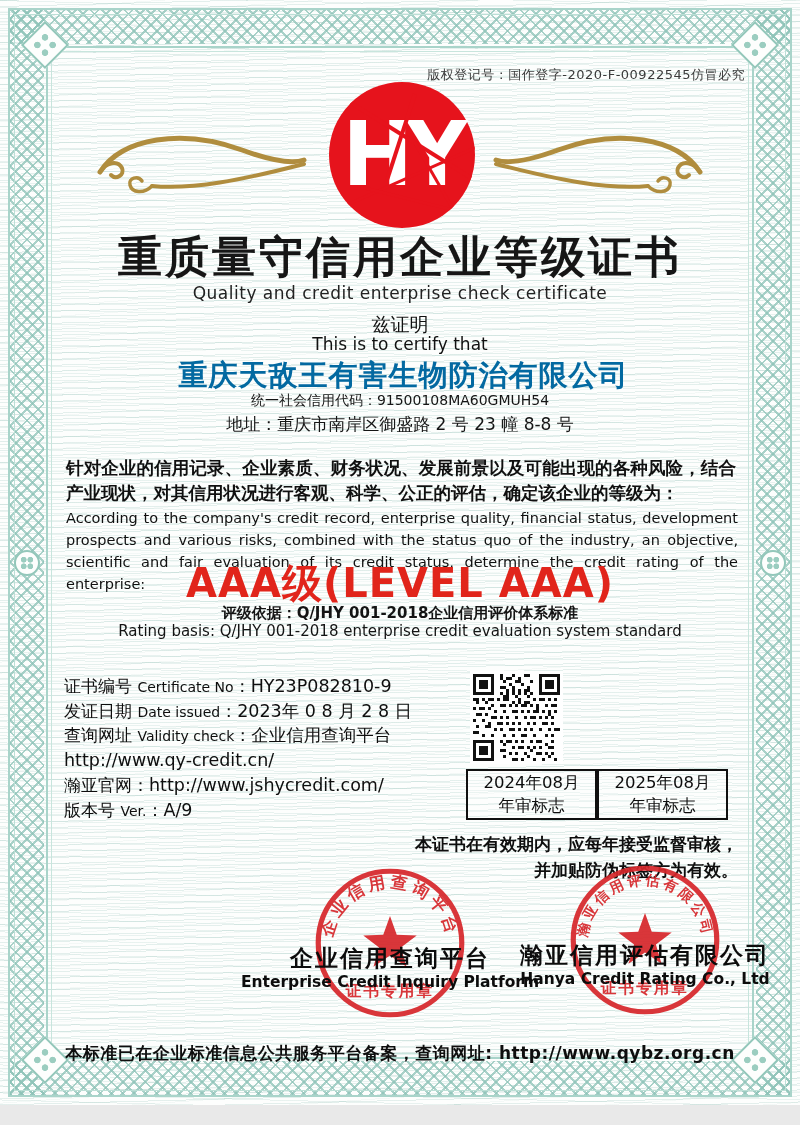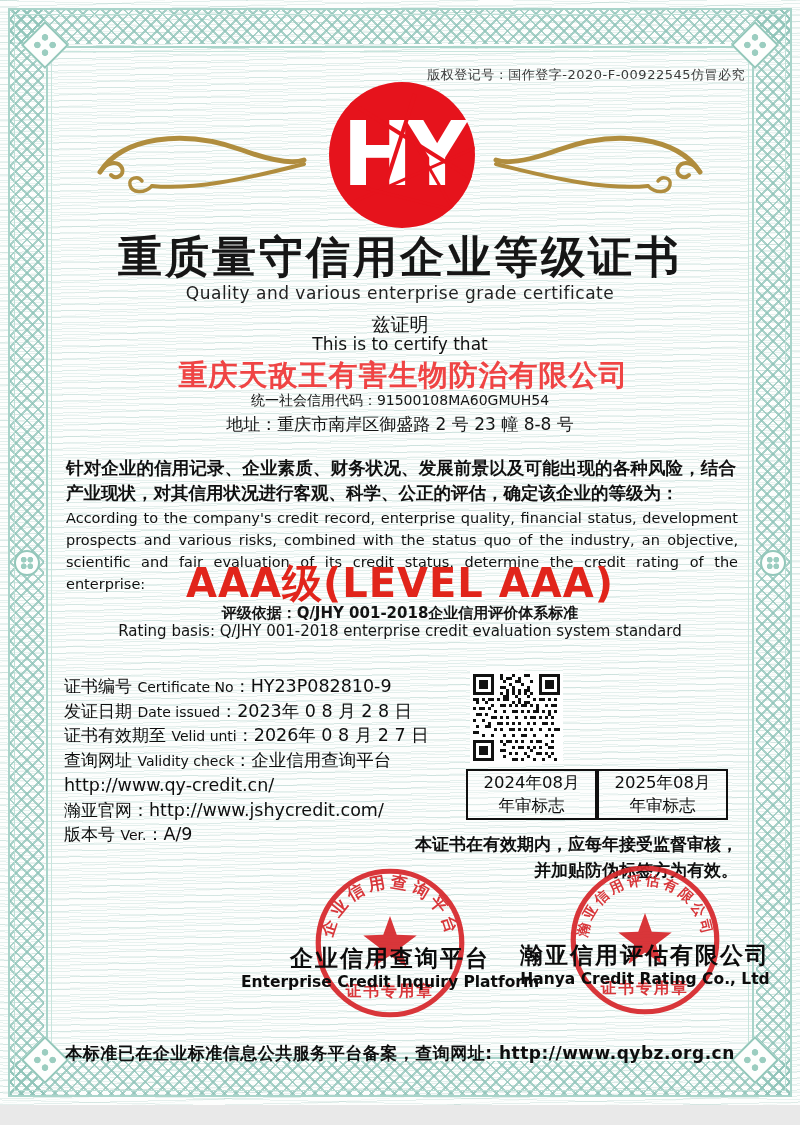--- a/index.html
+++ b/index.html
@@ -80,21 +80,21 @@
   .title {
     position:absolute; top:228px; width:100%; text-align:center;
     font-size:44px; font-weight:bold; color:#161616; letter-spacing:3px;
   }
   .subtitle {
     position:absolute; top:283px; width:100%; text-align:center;
     font-size:17px; color:#222; letter-spacing:.5px;
   }
   .certify-zh { position:absolute; top:312px; width:100%; text-align:center; font-size:19px; color:#111; }
   .certify-en { position:absolute; top:334px; width:100%; text-align:center; font-size:17px; color:#111; }
-  .company    { position:absolute; top:356px; width:100%; text-align:center; font-size:29px; font-weight:bold; color:#ef4444; letter-spacing:1px;padding-left:7px; }
+  .company    { position:absolute; top:356px; width:100%; text-align:center; font-size:29px; font-weight:bold; color:#0369a1; letter-spacing:1px;padding-left:7px; }
   .credit-code{ position:absolute; top:392px; width:100%; text-align:center; font-size:14px; color:#151515; }
   .address    { position:absolute; top:413px; width:100%; text-align:center; font-size:17px; color:#151515; }
 
   .para-zh {
     position:absolute; top:456px; left:66px; width:670px;
     font-size:17.5px; font-weight:600; color:#101010; line-height:1.45; text-align:justify;
   }
   .para-en {
     position:absolute; top:507px; left:66px; width:672px;
     font-size:14.5px; font-weight:500; color:#101010; line-height:1.52; text-align:justify;
@@ -191,21 +191,21 @@
     </div>
     <svg class="flourish fl-right" viewBox="0 0 215 80">
       <path d="M8 52 C30 18 90 8 150 30 C180 41 200 44 212 40" fill="none" stroke="#b08d3e" stroke-width="5" stroke-linecap="round"></path>
       <path d="M60 66 C100 70 150 60 212 44" fill="none" stroke="#b08d3e" stroke-width="4" stroke-linecap="round"></path>
       <path d="M8 52 C14 42 26 40 30 48 C33 55 24 60 19 55" fill="none" stroke="#b08d3e" stroke-width="4" stroke-linecap="round"></path>
       <path d="M60 66 C52 74 40 73 38 65 C36 58 46 55 50 61" fill="none" stroke="#b08d3e" stroke-width="3.5" stroke-linecap="round"></path>
     </svg>
   </div>
 
   <div class="title">重质量守信用企业等级证书</div>
-  <div class="subtitle">Quality and various enterprise grade certificate</div>
+  <div class="subtitle">Quality and credit enterprise check certificate</div>
 
   <div class="certify-zh">兹证明</div>
   <div class="certify-en">This is to certify that</div>
   <div class="company">重庆天敌王有害生物防治有限公司</div>
   <div class="credit-code">统一社会信用代码：91500108MA60GMUH54</div>
   <div class="address">地址：重庆市南岸区御盛路 2 号 23 幢 8-8 号</div>
 
   <div class="para-zh">针对企业的信用记录、企业素质、财务状况、发展前景以及可能出现的各种风险，结合产业现状，对其信用状况进行客观、科学、公正的评估，确定该企业的等级为：</div>
   <div class="para-en">According to the company's credit record, enterprise quality, financial status, development prospects and various risks, combined with the status quo of the industry, an objective, scientific and fair evaluation of its credit status, determine the credit rating of the enterprise:</div>
 
@@ -214,24 +214,20 @@
   <div class="basis-en">Rating basis: Q/JHY 001-2018 enterprise credit evaluation system standard</div>
 
   <div class="details">
     <div class="row">
       <span>证书编号</span>
       <span class="en-label">Certificate No</span><span>：</span><span class="val">HY23P082810-9</span>
     </div>
     <div class="row">
       <span>发证日期</span>
       <span class="en-label">Date issued</span><span>：</span><span class="val">2023年 0 8 月 2 8 日</span>
-    </div>
-    <div class="row">
-      <span>证书有效期至</span>
-      <span class="en-label">Velid unti</span><span>：</span><span class="val">2026年 0 8 月 2 7 日</span>
     </div>
     <div class="row">
       <span>查询网址</span>
       <span class="en-label">Validity check</span><span>：</span><span class="val">企业信用查询平台</span>
     </div>
     <div class="row">
       <span class="val">http://www.qy-credit.cn/</span>
     </div>
     <div class="row">
       <span>瀚亚官网</span><span>：</span><span class="val">http://www.jshycredit.com/</span>

